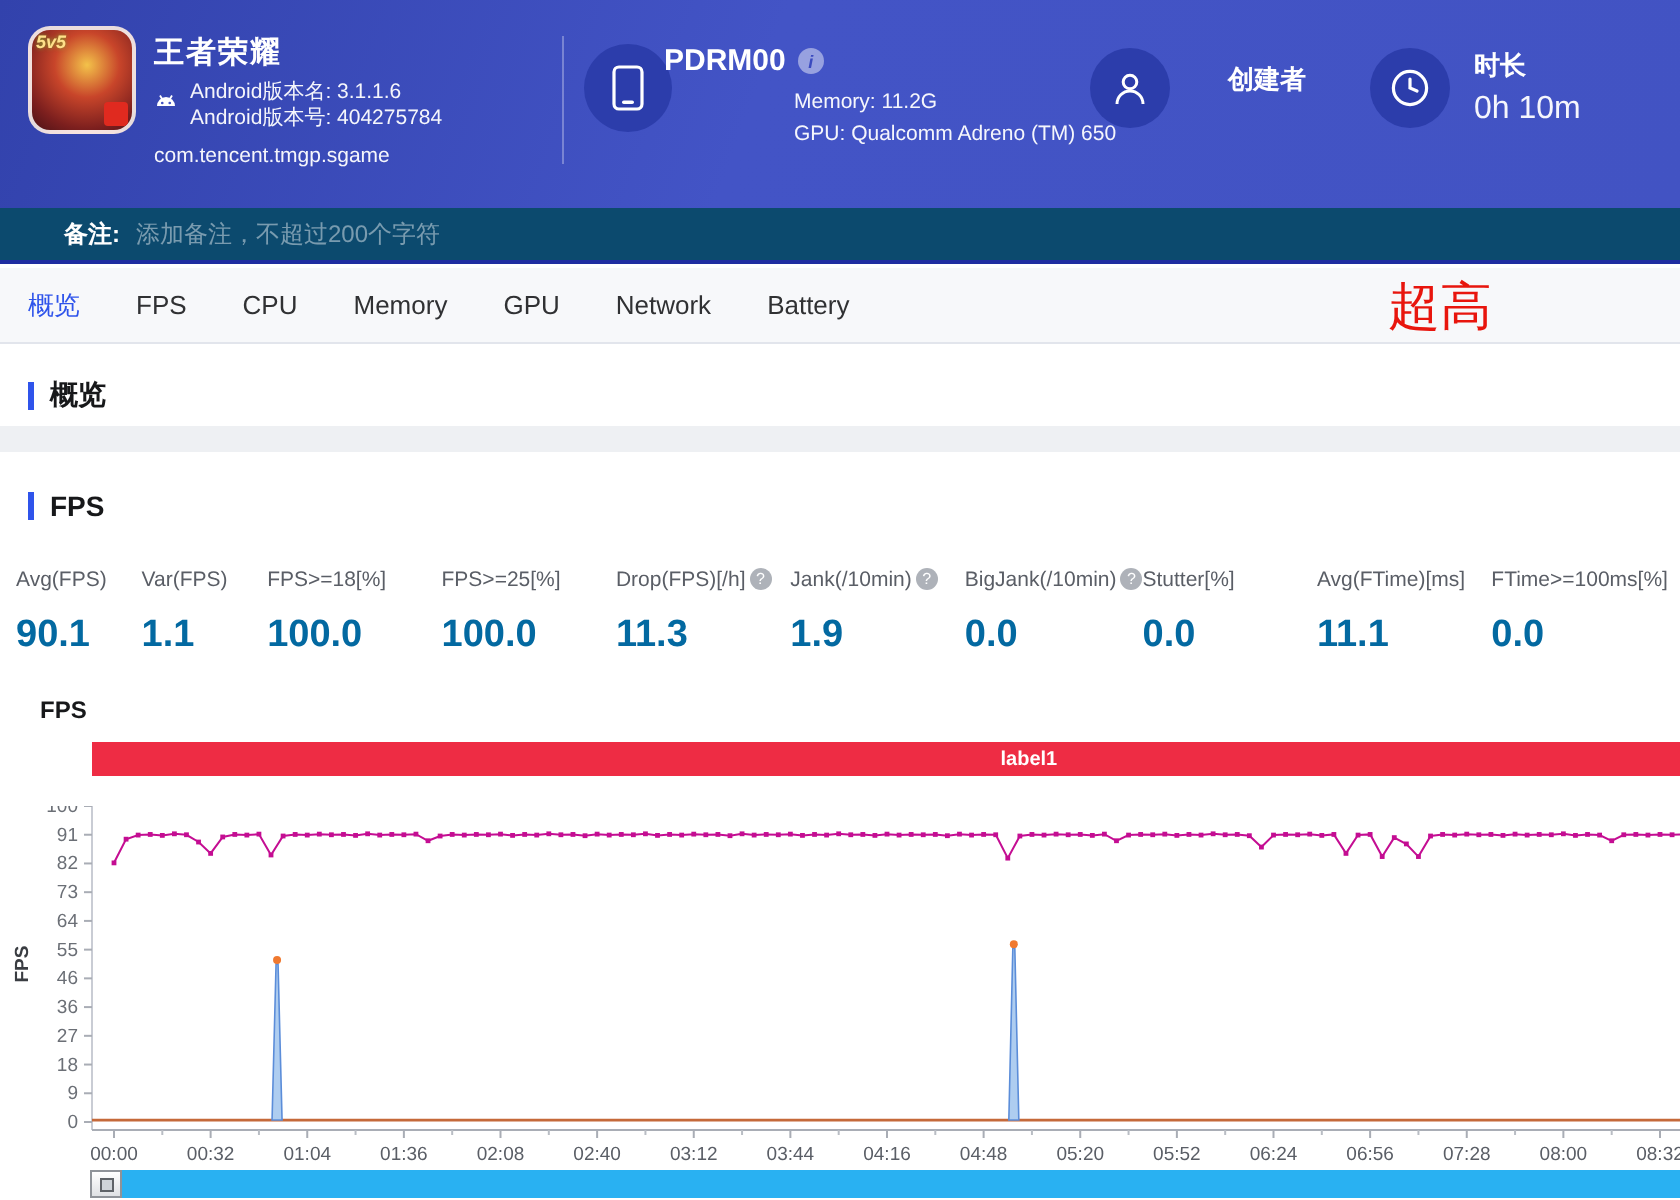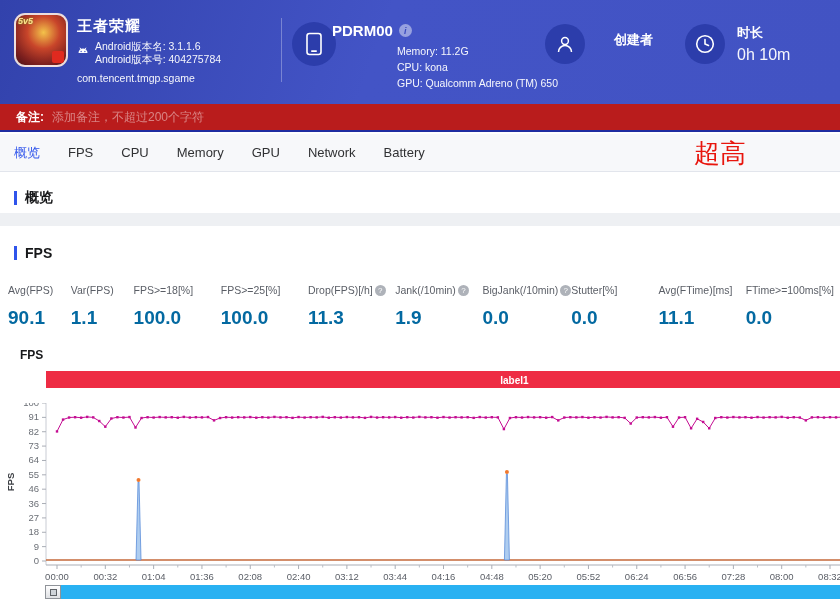--- a/index.html
+++ b/index.html
@@ -29,22 +29,22 @@
   .info-ic { width:13px; height:13px; border-radius:50%; background:rgba(255,255,255,.45); color:#3a4abf;
              font-size:9px; font-weight:bold; font-style:italic; display:inline-flex; align-items:center; justify-content:center; }
   .dev-lines { position:absolute; left:358px; top:43px; font-size:10.5px; line-height:16px; color:rgba(255,255,255,.95);margin-left:39px; }
   .creator-circle { left:545px; top:24px; width:40px; height:40px; }
   .creator-label { position:absolute; left:598px; top:31px; font-size:13px; font-weight:bold;margin-left:16px; }
   .dur-circle { left:685px; top:24px; width:40px; height:40px; }
   .dur-label { position:absolute; left:737px; top:24px; font-size:13px; font-weight:bold; }
   .dur-value { position:absolute; left:737px; top:46px; font-size:16px; color:rgba(255,255,255,.95); }
 
   
-  .notes { position:absolute; left:0; top:104px; width:840px; height:28px; background:#b91c1c;
-           border-bottom:2px solid #1f2da0; display:flex; align-items:center; padding-left:16px; color:#fff; }
+  .notes { position:absolute; left:0; top:104px; width:840px; height:28px; background:#0c4a6e;
+           border-bottom:2px solid #1f2da0; display:flex; align-items:center; padding-left:32px; color:#fff; }
   .notes-label { font-size:12px; font-weight:bold; }
   .notes-ph { font-size:12px; color:rgba(255,255,255,.45); margin-left:8px; }
 
   
   .tabbar { position:absolute; left:0; top:134px; width:840px; height:38px; background:#f7f8fa;
             border-bottom:1px solid #e2e5ec; display:flex; align-items:center; padding-left:14px; }
   .tab { font-size:13px; color:#303133; padding:0 14px; cursor:pointer; }
   .tab:first-child { padding-left:0; }
   .tab.active { color:#2f54eb; }
   .annotation { position:absolute; right:26px; top:136px; font-family:"Liberation Serif", serif;
@@ -114,21 +114,20 @@
         <rect x="3" y="1.5" width="14" height="21" rx="2.5" fill="none" stroke="#fff" stroke-width="1.6"></rect>
         <rect x="7" y="18.2" width="6" height="1.8" rx=".9" fill="#fff"></rect>
       </svg>
     </div>
     <div class="dev-model">
       <span>PDRM00</span>
       <span class="info-ic">i</span>
     </div>
     <div class="dev-lines">
       <div>Memory: 11.2G</div>
-      <div>CPU: kona</div>
       <div>GPU: Qualcomm Adreno (TM) 650</div>
     </div>
 
     <div class="circle-ic creator-circle">
       <svg width="20" height="20" viewBox="0 0 20 20">
         <circle cx="10" cy="7" r="3.4" fill="none" stroke="#fff" stroke-width="1.5"></circle>
         <path d="M3.5 18 a6.5 6.5 0 0 1 13 0" fill="none" stroke="#fff" stroke-width="1.5"></path>
       </svg>
     </div>
     <div class="creator-label">创建者</div>

